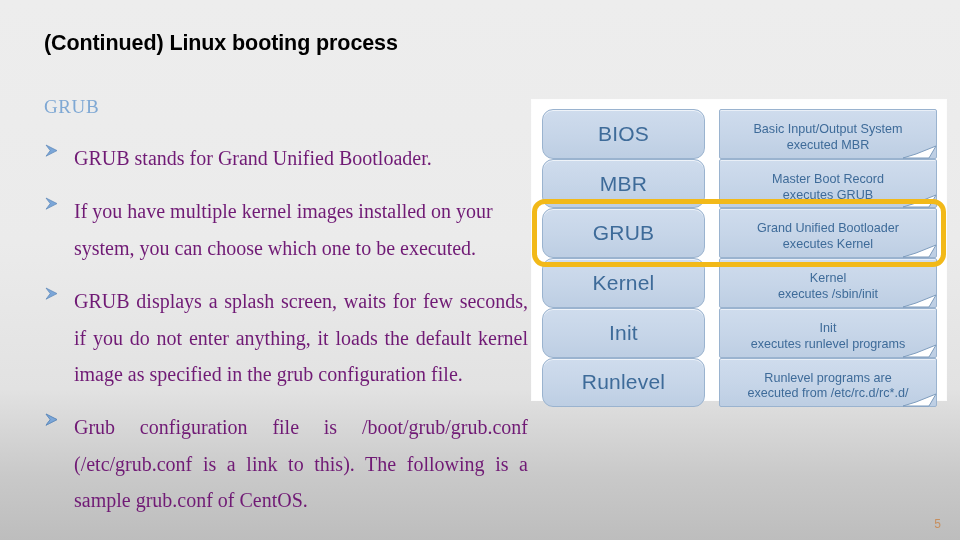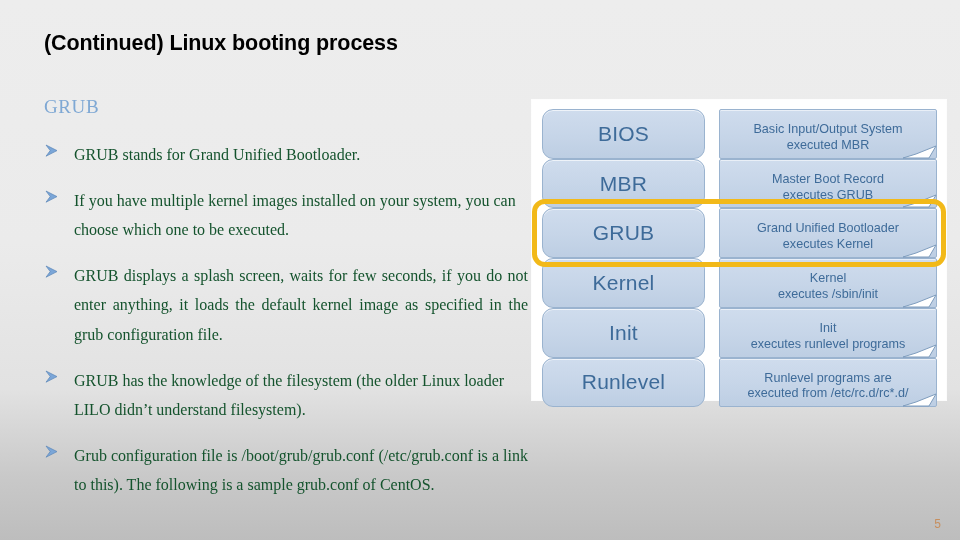--- a/index.html
+++ b/index.html
@@ -46,23 +46,23 @@
     color: #7fa8d4;
     letter-spacing: 0.6px;
     margin-bottom: 22px;
   }
 
   .bullet {
     position: relative;
     padding-left: 30px;
     margin-bottom: 17px;
     font-family: "Liberation Serif", serif;
-    font-size: 16px;
+    font-size: 20px;
     line-height: 1.82;
-    color: #14532d;
+    color: #701a75;
     text-align: justify;
     text-justify: inter-word;
   }
   .bullet:last-child { margin-bottom: 4px; }
 
   .bullet .arrow {
     position: absolute;
     left: 0;
     top: 2px;
     width: 18px;
@@ -210,21 +210,20 @@
       <span>GRUB displays a splash screen, waits for few seconds, if you do not enter anything, it loads the default kernel image as specified in the grub configuration file.</span>
     </div>
 
     <div class="bullet flush">
       <span class="arrow">
         <svg width="18" height="18" viewBox="0 0 18 18">
           <path d="M2 3 L13 8.6 L2 14.2 L6.2 8.6 Z" fill="#7ba6d8"></path>
           <path d="M2 3 L13 8.6 L2 14.2 L6.2 8.6 Z" fill="none" stroke="#5c86b8" stroke-width="0.7"></path>
         </svg>
       </span>
-      <span>GRUB has the knowledge of the filesystem (the older Linux loader LILO didn’t understand filesystem).</span>
     </div>
 
     <div class="bullet">
       <span class="arrow">
         <svg width="18" height="18" viewBox="0 0 18 18">
           <path d="M2 3 L13 8.6 L2 14.2 L6.2 8.6 Z" fill="#7ba6d8"></path>
           <path d="M2 3 L13 8.6 L2 14.2 L6.2 8.6 Z" fill="none" stroke="#5c86b8" stroke-width="0.7"></path>
         </svg>
       </span>
       <span>Grub configuration file is /boot/grub/grub.conf (/etc/grub.conf is a link to this). The following is a sample grub.conf of CentOS.</span>

